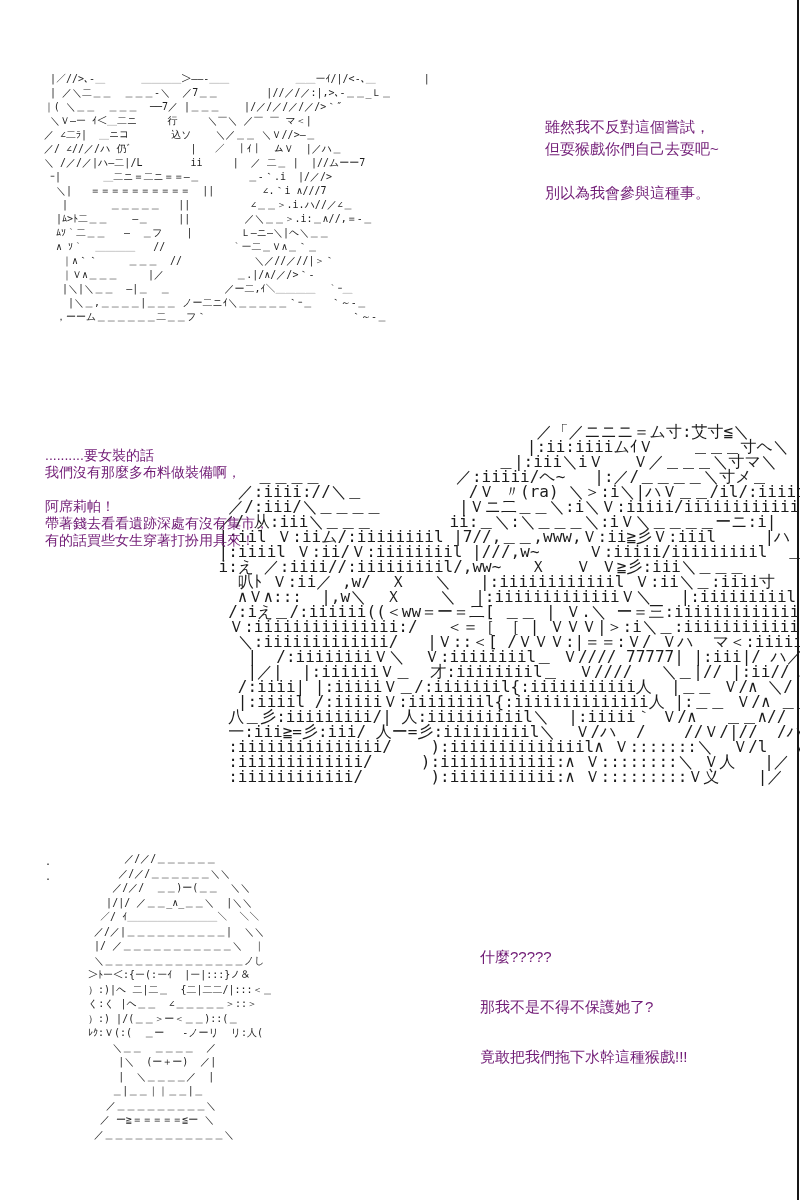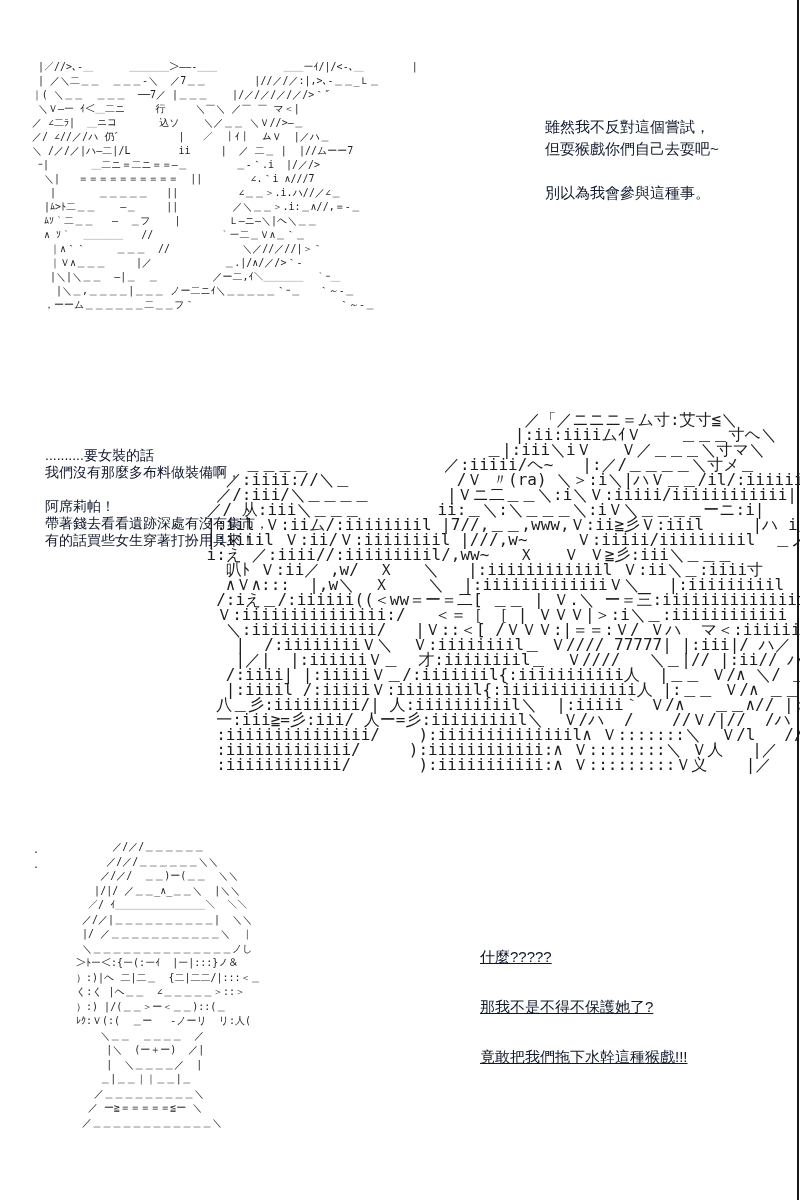--- a/index.html
+++ b/index.html
@@ -8,37 +8,37 @@
     height: 1200px;
     background: #ffffff;
     position: relative;
     overflow: hidden;
     font-family: "Liberation Sans", sans-serif;
     color: #1a1a1a;
   }
   .page { position: absolute; inset: 0; }
   .aa {
     position: absolute;
-    margin: 0;
+    margin: 12px;
     font-family: "DejaVu Sans Mono", monospace;
     color: #1c1c1c;
     white-space: pre;
   }
   .aa1 { left: 26px;  top: 60px;  font-size: 10px; line-height: 14px; }
   .aa2 { left: 168px; top: 412px; font-size: 16px; line-height: 15px; }
   .aa3 { left: 58px;  top: 840px; font-size: 10px; line-height: 14.5px; }
   .edge { left: 33px; top: 845px; font-size: 10px; line-height: 15px; }
   .dialogue {
     position: absolute;
     white-space: pre-line;
-    color: #0f172a;
+    color: #701a75;
   }
   .d1 { left: 545px; top: 116px; font-size: 15px; line-height: 22px; }
   .d2 { left: 45px;  top: 447px; font-size: 14px; line-height: 17px; }
-  .d3 { left: 480px; top: 944px; font-size: 15px; line-height: 25px; text-decoration: underline; }
+  .d3 { left: 480px; top: 944px; font-size: 15px; line-height: 25px; }
   .right-border {
     position: absolute;
     top: 0;
     right: 1px;
     width: 2px;
     height: 1200px;
     background: #161616;
   }
 </style>
 </head>

